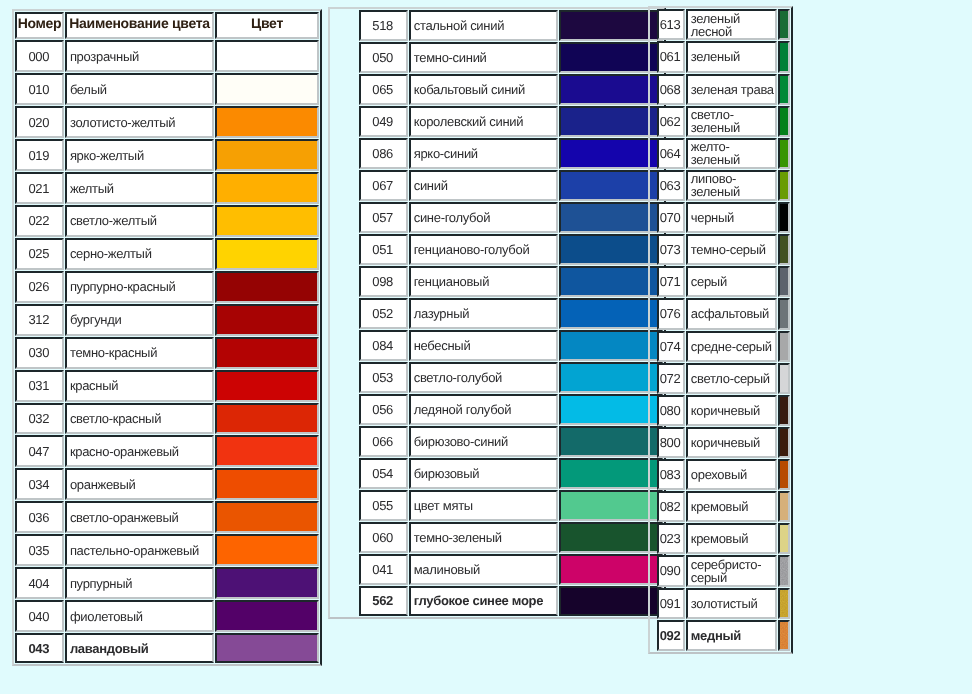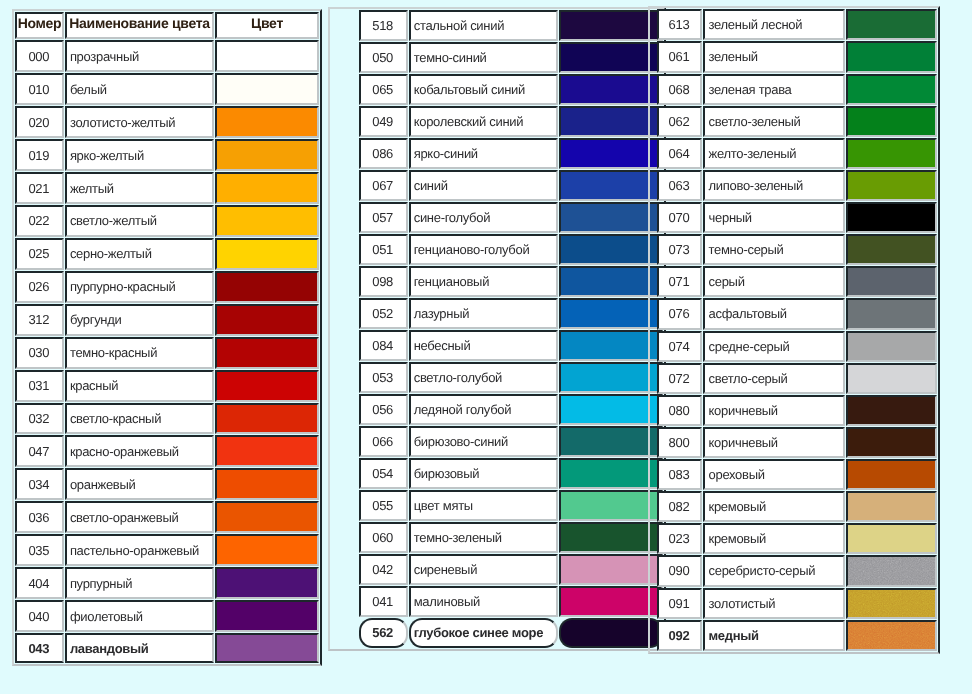--- a/index.html
+++ b/index.html
@@ -10,21 +10,21 @@
     width: 972px;
     height: 694px;
     overflow: hidden;
   }
   body {
     background: #e0fbfd;
     font-family: "Liberation Sans", sans-serif;
     -webkit-font-smoothing: antialiased;
     text-rendering: geometricPrecision;
   }
-  .sheet { position: relative; width: 940px; height: 694px; }
+  .sheet { position: relative; width: 793px; height: 694px; }
 
   table.ctable {
     position: absolute;
     border-collapse: separate;
     border-spacing: 1px;
     border-width: 2px;
     border-style: solid;
     border-color: #cbd3d4 #1d272b #bdc3c6 #cbd3d4;
     table-layout: fixed;
     background: transparent;
@@ -72,21 +72,21 @@
   table.ctable tbody tr:last-child td { border-bottom-color: #1d272b; font-weight: bold; }
 
   
   #tbl1 { left: 12.2px; top: 9.25px; }
   #tbl2 { left: 328px;  top: 7.4px; padding-left: 28px; }
   #tbl3 { left: 647.7px; top: 6.3px; padding-left: 6px; }
   #tbl1 td { height: 27.93px; }
   #tbl1 tbody tr:last-child td { height: 26.4px; }
   #tbl1 th { height: 22.35px; }
   #tbl2 td { height: 26.97px; }
-  #tbl2 tbody tr:last-child td { height: 25.9px; border-radius: 13px; }
+  #tbl2 tbody tr:last-child td { height: 25.9px; }
   #tbl3 td { height: 27.13px; }
   #tbl3 tbody tr:last-child td { height: 27.13px; border-bottom-color: #bdc3c6; }
 </style>
 </head>
 <body>
 
 <svg width="0" height="0" style="position:absolute" aria-hidden="true">
   <filter id="grain" x="0" y="0" width="100%" height="100%">
     <feTurbulence type="fractalNoise" baseFrequency="0.9" numOctaves="3" stitchTiles="stitch" result="t"></feTurbulence>
     <feColorMatrix type="saturate" values="0" in="t" result="g"></feColorMatrix>
@@ -296,25 +296,20 @@
           <td class="c-num">055</td>
           <td class="c-name">цвет мяты</td>
           <td class="c-swatch" style="background: rgb(82, 201, 143);"></td>
         </tr>
         <tr>
           <td class="c-num">060</td>
           <td class="c-name">темно-зеленый</td>
           <td class="c-swatch" style="background: rgb(24, 84, 45);"></td>
         </tr>
         <tr>
-          <td class="c-num">042</td>
-          <td class="c-name">сиреневый</td>
-          <td class="c-swatch" style="background: rgb(214, 147, 182);"></td>
-        </tr>
-        <tr>
           <td class="c-num">041</td>
           <td class="c-name">малиновый</td>
           <td class="c-swatch" style="background: rgb(205, 3, 104);"></td>
         </tr>
         <tr>
           <td class="c-num">562</td>
           <td class="c-name">глубокое синее море</td>
           <td class="c-swatch" style="background: rgb(22, 3, 43);"></td>
         </tr>
       </tbody>

